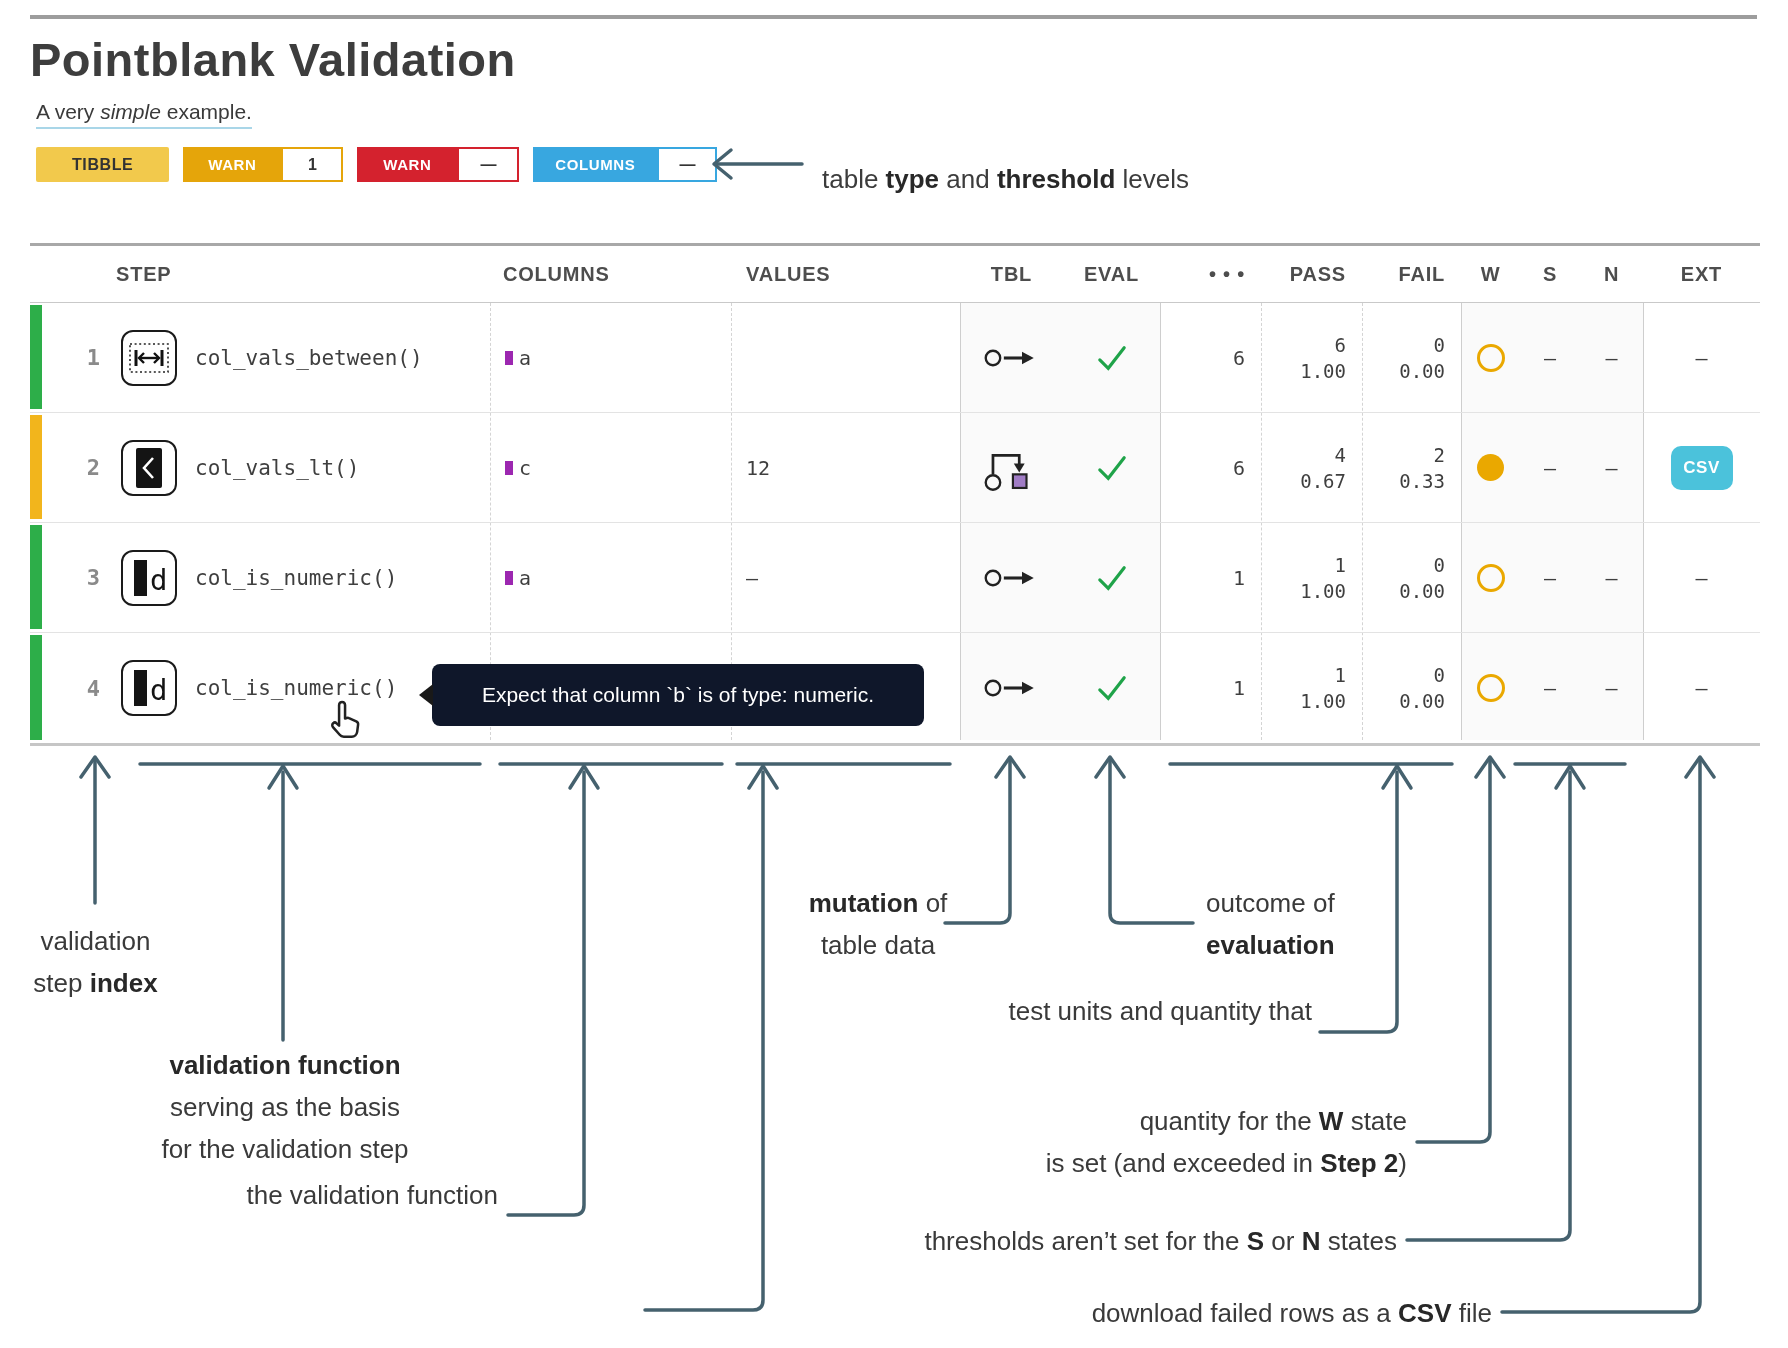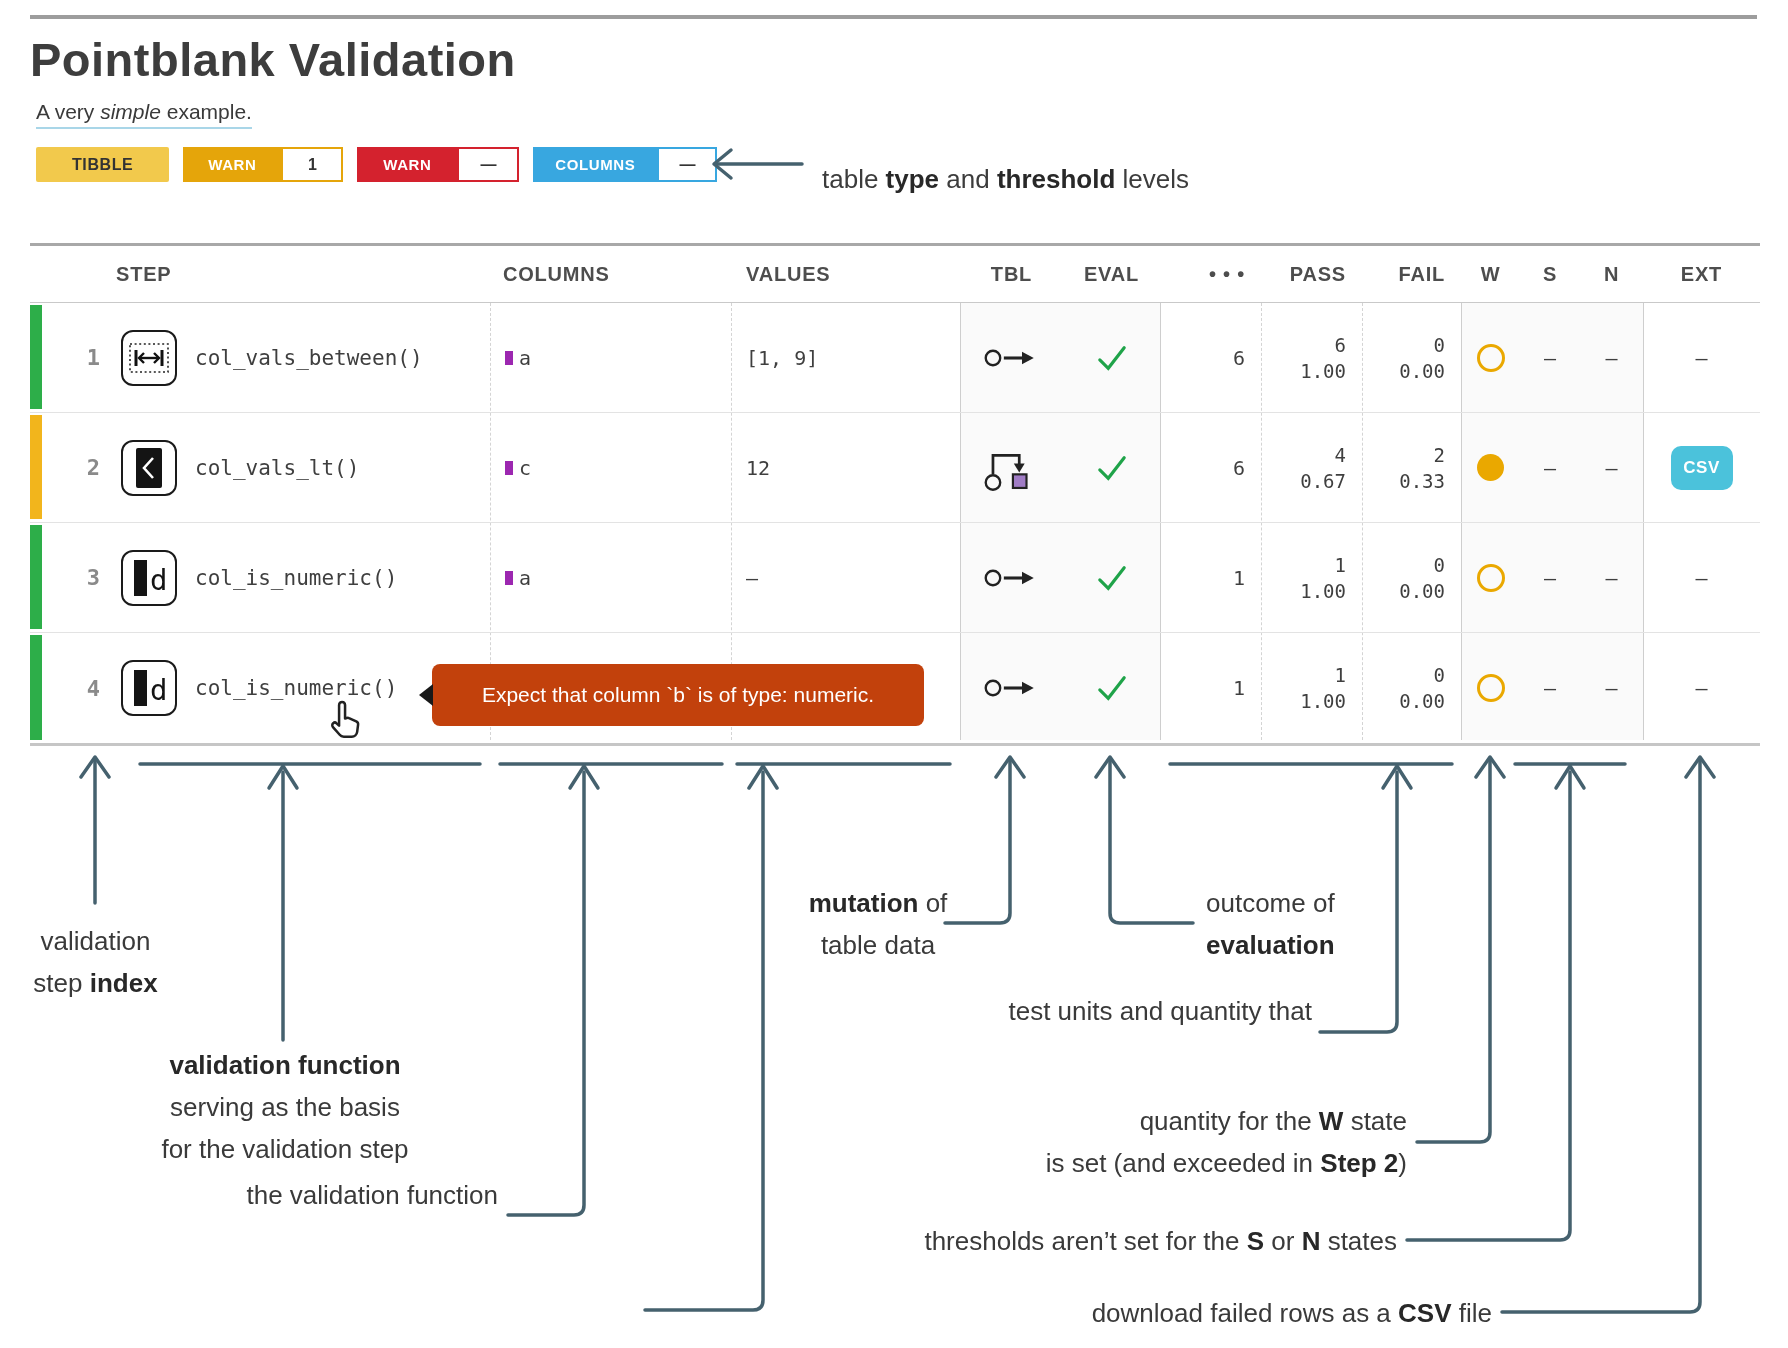--- a/index.html
+++ b/index.html
@@ -70,21 +70,21 @@
   .step-icon{width:56px;height:56px;border:2.5px solid #1a1a1a;border-radius:12px;background:#fff;
              display:flex;align-items:center;justify-content:center;box-sizing:border-box;}
   .circ{border-radius:50%;}
   .circ.open{width:22px;height:22px;border:3px solid #eaa800;}
   .circ.filled{width:27px;height:27px;background:#eaa800;}
   .csv-btn{width:62px;height:44px;background:#4bc2db;border-radius:10px;color:#fff;
            font-weight:700;font-size:17px;letter-spacing:.5px;display:flex;align-items:center;
            justify-content:center;cursor:pointer;}
 
   
-  #tooltip{position:absolute;left:432px;top:664px;width:492px;height:62px;background:#c2410c;
+  #tooltip{position:absolute;left:432px;top:664px;width:492px;height:62px;background:#0f172a;
            border-radius:8px;color:#fff;font-size:21px;display:flex;align-items:center;
            justify-content:center;z-index:10;}
   #tooltip::before{content:"";position:absolute;left:-13px;top:50%;transform:translateY(-50%);
            border-top:11px solid transparent;border-bottom:11px solid transparent;
            border-right:14px solid #191919;}
   #cursor{position:absolute;left:326px;top:698px;z-index:11;}
 
   
   #arrow-overlay{position:absolute;left:0;top:0;width:1788px;height:1348px;pointer-events:none;z-index:5;}
   .ann{position:absolute;font-size:26px;line-height:42px;color:#3a3a3a;}
@@ -168,21 +168,20 @@
                 <polyline points="16,12 11,17 16,22" fill="none" stroke="#111" stroke-width="2.4"></polyline>
                 <polyline points="26,12 31,17 26,22" fill="none" stroke="#111" stroke-width="2.4"></polyline>
               </svg>
           </div>
         </div>
         <div class="cell c-fn mono">col_vals_between()</div>
         <div class="cell c-col mono">
             <span class="col-marker"></span>
             <span>a</span>
           </div>
-        <div class="cell c-val mono">[1, 9]</div>
         <div class="cell c-tbl center">
           <svg width="58" height="40" viewBox="0 0 64 40">
               <circle cx="11" cy="20" r="8" fill="none" stroke="#222" stroke-width="2.6"></circle>
               <line x1="23" y1="20" x2="45" y2="20" stroke="#222" stroke-width="3.4"></line>
               <polygon points="43,13 56,20 43,27" fill="#222"></polygon>
             </svg>
         </div>
         <div class="cell c-eval center">
           <svg width="30" height="28" viewBox="0 0 32 28">
               <polyline points="3,16 12,25 29,3" fill="none" stroke="#1fa349" stroke-width="3.4" stroke-linecap="round"></polyline>

